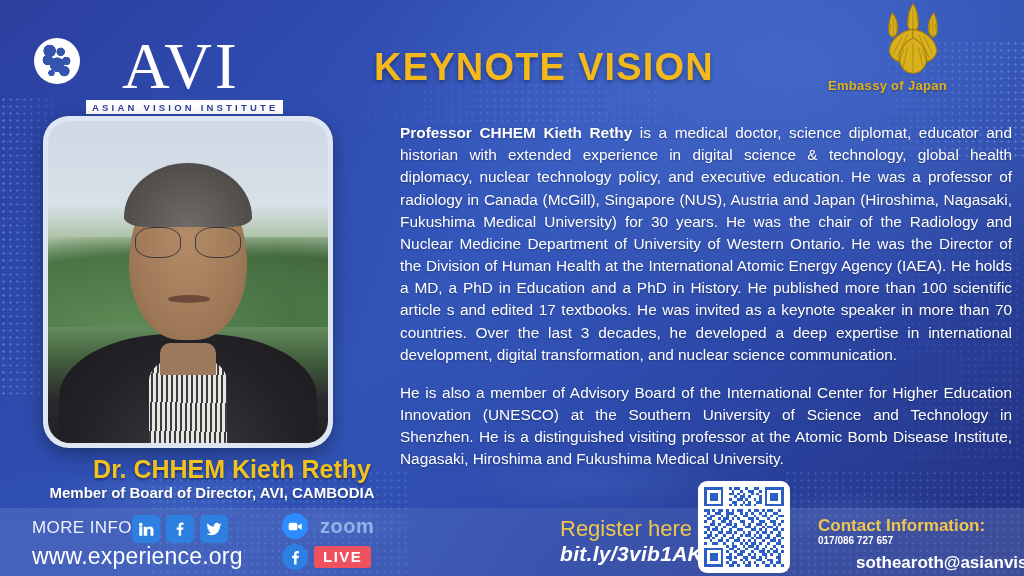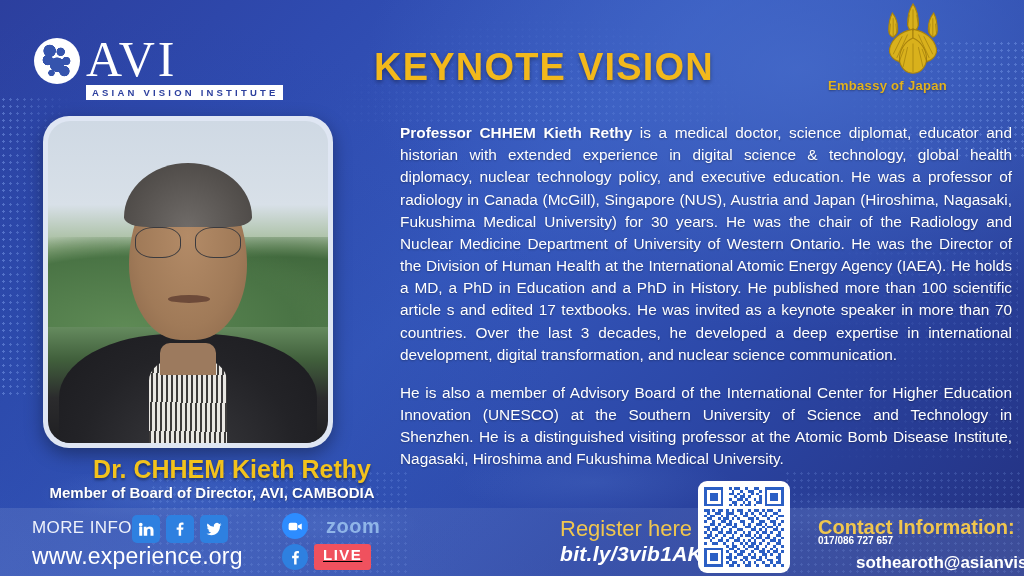--- a/index.html
+++ b/index.html
@@ -67,22 +67,22 @@
     background:
       radial-gradient(circle at 34% 28%, #3554ad 0 6px, transparent 6.5px),
       radial-gradient(circle at 58% 30%, #3554ad 0 4px, transparent 4.5px),
       radial-gradient(circle at 30% 48%, #3554ad 0 5px, transparent 5.5px),
       radial-gradient(circle at 50% 58%, #3554ad 0 7px, transparent 7.5px),
       radial-gradient(circle at 70% 50%, #3554ad 0 4px, transparent 4.5px),
       radial-gradient(circle at 66% 72%, #3554ad 0 5px, transparent 5.5px),
       radial-gradient(circle at 38% 76%, #3554ad 0 3px, transparent 3.5px);
   }
   .avi-text { margin-left: 6px; }
-  .avi-word { color: #fff; font-family: "Liberation Serif", serif; font-size: 50px;
-    font-weight: 400; letter-spacing: 3px; line-height: 0.92; }
+  .avi-word { color: #fff; font-family: "Liberation Serif", serif; font-size: 66px;
+    font-weight: 400; letter-spacing: 3px; line-height: 0.92; margin-left: 36px; }
   .avi-sub {
     color: #2c3f9e; background: #fff; font-size: 9.5px; font-weight: 700;
     letter-spacing: 3.2px; text-align: center; padding: 2px 4px 1.5px 6px; margin-top: 3px;
   }
 
   
   .japan-block { position: absolute; right: 26px; top: 2px; width: 170px; }
   .japan-crest { width: 90px; height: 74px; margin: 0 auto; display: block; }
   .japan-label { color: #e2b21e; font-size: 13px; font-weight: 700; margin-top: 2px;
     letter-spacing: .3px; text-shadow: 0 1px 2px rgba(0,0,0,.35); }
@@ -151,40 +151,40 @@
   
   .more-info-label { position: absolute; left: 32px; top: 518px; color: #eef2fb;
     font-size: 17px; letter-spacing: .4px; }
   .social-row { position: absolute; left: 132px; top: 515px; display: flex; gap: 6px; }
   .sq { width: 28px; height: 28px; border-radius: 5px; background: #2e80e0;
     display: flex; align-items: center; justify-content: center; }
   .sq svg { display: block; }
   .site-url { position: absolute; left: 32px; top: 543px; color: #ffffff; font-size: 23px;
     letter-spacing: .2px; }
 
-  .zoom-row { position: absolute; left: 282px; top: 513px; display: flex; align-items: center; gap: 18px; }
+  .zoom-row { position: absolute; left: 282px; top: 513px; display: flex; align-items: center; gap: 12px; }
   .zoom-badge { width: 26px; height: 26px; border-radius: 50%; background: #2d8cff;
     display: flex; align-items: center; justify-content: center; }
   .zoom-word { color: #8fb5e8; font-size: 20px; font-weight: 700; letter-spacing: .5px; }
-  .fb-live-row { position: absolute; left: 282px; top: 544px; display: flex; gap: 6px; text-decoration: underline; }
+  .fb-live-row { position: absolute; left: 282px; top: 544px; display: flex; align-items: center; gap: 6px; }
   .fb-circle { width: 26px; height: 26px; border-radius: 50%; background: #2e80e0;
     display: flex; align-items: center; justify-content: center; }
   .live-badge { background: #f0515e; color: #fff; font-size: 15px; font-weight: 700;
     letter-spacing: 1.5px; padding: 2px 9px 3px; border-radius: 3px; }
 
   .register-label { position: absolute; left: 560px; top: 516px; color: #f0c64e; font-size: 22px; }
   .register-url { position: absolute; left: 560px; top: 542px; color: #fff; font-size: 21px;
     font-weight: 700; font-style: italic; letter-spacing: .3px; }
 
   .qr-wrap { position: absolute; left: 698px; top: 481px; width: 92px; height: 92px;
     background: #fff; border-radius: 9px; padding: 6px; box-sizing: border-box; }
   .qr-wrap svg { display: block; width: 100%; height: 100%; }
 
   .contact-title { position: absolute; left: 818px; top: 516px; color: #f0c64e;
-    font-size: 20px; font-weight: 700; }
+    font-size: 17px; font-weight: 700; }
   .contact-phone { position: absolute; left: 818px; top: 535px; color: #fff;
     font-size: 10px; font-weight: 700; }
   .contact-email { position: absolute; left: 856px; top: 553px; color: #fff;
     font-size: 17px; font-weight: 700; }
 </style>
 </head>
 <body>
 
 <div id="poster">
 

